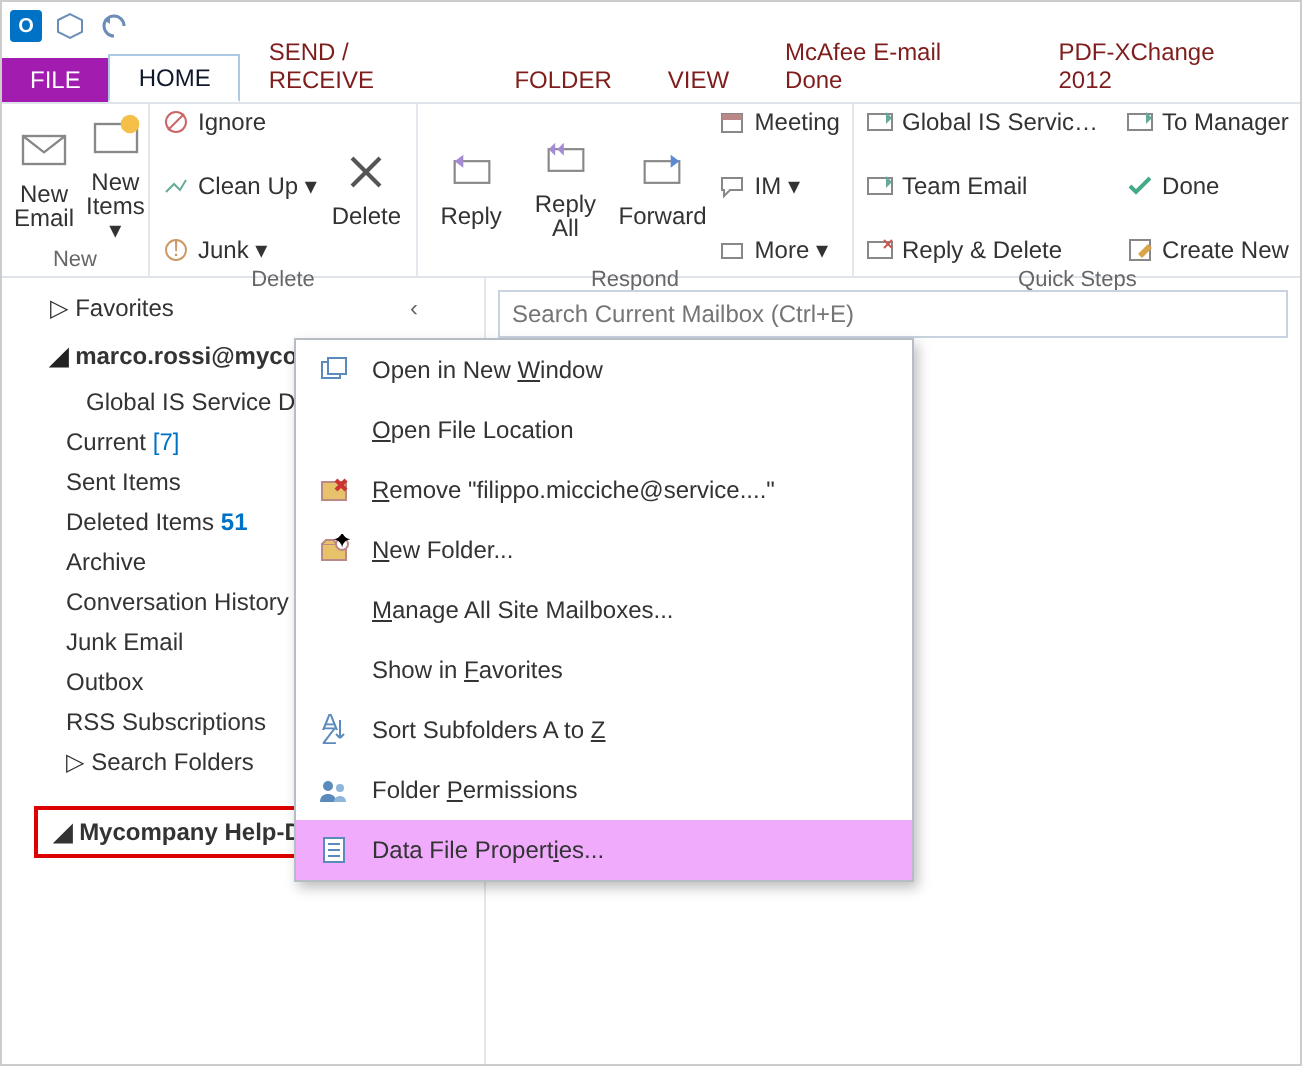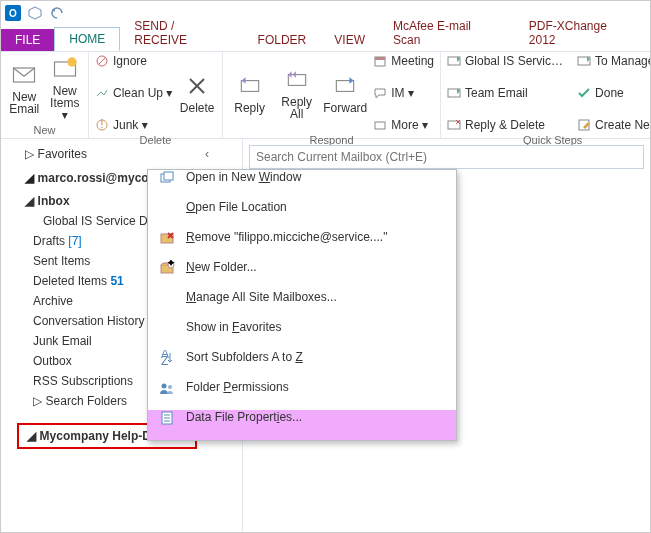--- a/index.html
+++ b/index.html
@@ -4,21 +4,21 @@
 <style>
 *{box-sizing:border-box;margin:0;padding:0;font-family:"Segoe UI",Arial,sans-serif;font-size:12px;color:#333;}
 body{background:#fff;width:651px;height:533px;overflow:hidden;position:relative;border:1px solid #ccc;}
 .titlebar{height:24px;background:#fff;display:flex;align-items:center;padding:0 4px;}
 .ol-icon{width:16px;height:16px;background:#0072c6;color:#fff;display:flex;align-items:center;justify-content:center;font-weight:bold;font-size:10px;border-radius:2px;}
 .qat{display:flex;gap:6px;margin-left:6px;}
 .qat-icon{width:16px;height:16px;}
 .tabs{height:26px;background:#fff;display:flex;align-items:flex-end;}
 .tab{padding:4px 14px;color:#7f1d1d;cursor:pointer;}
 .tab.file{background:#a21caf;color:#fff;}
-.tab.active{border:1px solid #aec9e3;border-bottom:1px solid #fff;background:#fff;color:#0f766e;}
+.tab.active{border:1px solid #aec9e3;border-bottom:1px solid #fff;background:#fff;color:#0f172a;}
 .ribbon{height:88px;background:#fff;border-top:1px solid #dfe4eb;border-bottom:1px solid #dfe4eb;display:flex;}
 .group{border-right:1px solid #e3e8ef;display:flex;flex-direction:column;justify-content:space-between;}
 .group-body{flex:1;display:flex;align-items:center;padding:2px 6px;gap:6px;}
 .group-label{text-align:center;font-size:11px;color:#666;padding-bottom:2px;}
 .big-btn{display:flex;flex-direction:column;align-items:center;gap:2px;width:44px;text-align:center;line-height:12px;}
 .icon-lg{width:28px;height:28px;display:flex;align-items:center;justify-content:center;}
 .stack{display:flex;flex-direction:column;gap:18px;}
 .small{display:flex;align-items:center;gap:4px;font-size:11px;white-space:nowrap;}
 .content{display:flex;height:calc(533px - 24px - 26px - 88px);}
 .nav{width:242px;border-right:1px solid #e3e8ef;padding:4px 16px;position:relative;}
@@ -27,21 +27,21 @@
 .account{padding:6px 8px;font-weight:bold;color:#222;}
 .inbox-h{font-weight:bold;padding:3px 8px;}
 .folder{padding:3px 16px;cursor:pointer;white-space:nowrap;}
 .folder .count{color:#0072c6;}
 .folder .bold{font-weight:bold;color:#0072c6;}
 .helpdesk{margin-top:12px;padding:4px 8px;font-weight:bold;border:2px solid #d00;width:180px;}
 .reading{flex:1;padding:6px;}
 .search{width:100%;height:24px;border:1px solid #c8d2e0;padding:2px 6px;color:#888;}
 .day-group{margin-top:8px;padding:2px 6px;color:#555;display:flex;align-items:center;gap:6px;}
 .ctxmenu{position:absolute;left:146px;top:168px;width:310px;background:#fff;border:1px solid #b6bdc5;box-shadow:2px 3px 6px rgba(0,0,0,.25);z-index:50;}
-.ctx-item{display:flex;align-items:flex-start;height:30px;padding:0 10px;gap:10px;cursor:default;}
+.ctx-item{display:flex;align-items:center;height:30px;padding:0 10px;gap:10px;cursor:default;}
 .ctx-item.hover{background:#f0abfc;}
 .ctx-icon{width:18px;display:flex;justify-content:center;}
 .und{text-decoration:underline;}
 svg{display:block;}
 </style>
 </head>
 <body>
 
 <div class="titlebar">
   <div class="ol-icon">O</div>
@@ -55,26 +55,26 @@
       </svg>
   </div>
 </div>
 
 <div class="tabs">
   <div class="tab file">FILE</div>
   <div class="tab active">HOME</div>
   <div class="tab">SEND / RECEIVE</div>
   <div class="tab">FOLDER</div>
   <div class="tab">VIEW</div>
-  <div class="tab">McAfee E-mail Scan</div>
+  <div class="tab">McAfee E-mail Done</div>
   <div class="tab">PDF-XChange 2012</div>
 </div>
 
 <div class="ribbon">
-  <div class="group" style="width:88px">
+  <div class="group" style="width:74px">
     <div class="group-body">
       <div class="big-btn">
         <div class="icon-lg">
             <svg viewBox="0 0 24 24" width="28" height="28">
               <rect x="3" y="6" width="18" height="12" fill="#fff" stroke="#888"></rect>
               <path d="M3 6l9 7 9-7" fill="none" stroke="#888"></path>
             </svg>
           </div>
         <span style="white-space:pre-line">New
 Email</span>
@@ -239,23 +239,22 @@
   </div>
 </div>
 
 <div class="content">
   <div class="nav">
     <div class="nav-header">
       <span>▷ <span>Favorites</span></span>
       <span class="collapse">‹</span>
     </div>
     <div class="account">◢ <span>marco.rossi@mycompan</span></div>
-    <div class="inbox-h">◢ <span>Inbox</span></div>
     <div class="folder" style="padding-left:26px">Global IS Service Desk</div>
-    <div class="folder"><span>Drafts</span> <span class="count">[7]</span></div>
+    <div class="folder"><span>Current</span> <span class="count">[7]</span></div>
     <div class="folder">Sent Items</div>
     <div class="folder"><span>Deleted Items</span>  <span class="bold">51</span></div>
     <div class="folder">Archive</div>
     <div class="folder">Conversation History</div>
     <div class="folder">Junk Email</div>
     <div class="folder">Outbox</div>
     <div class="folder">RSS Subscriptions</div>
     <div class="folder">▷ <span>Search Folders</span></div>
     <div class="helpdesk">◢ <span>Mycompany Help-Desk</span></div>
   </div>

